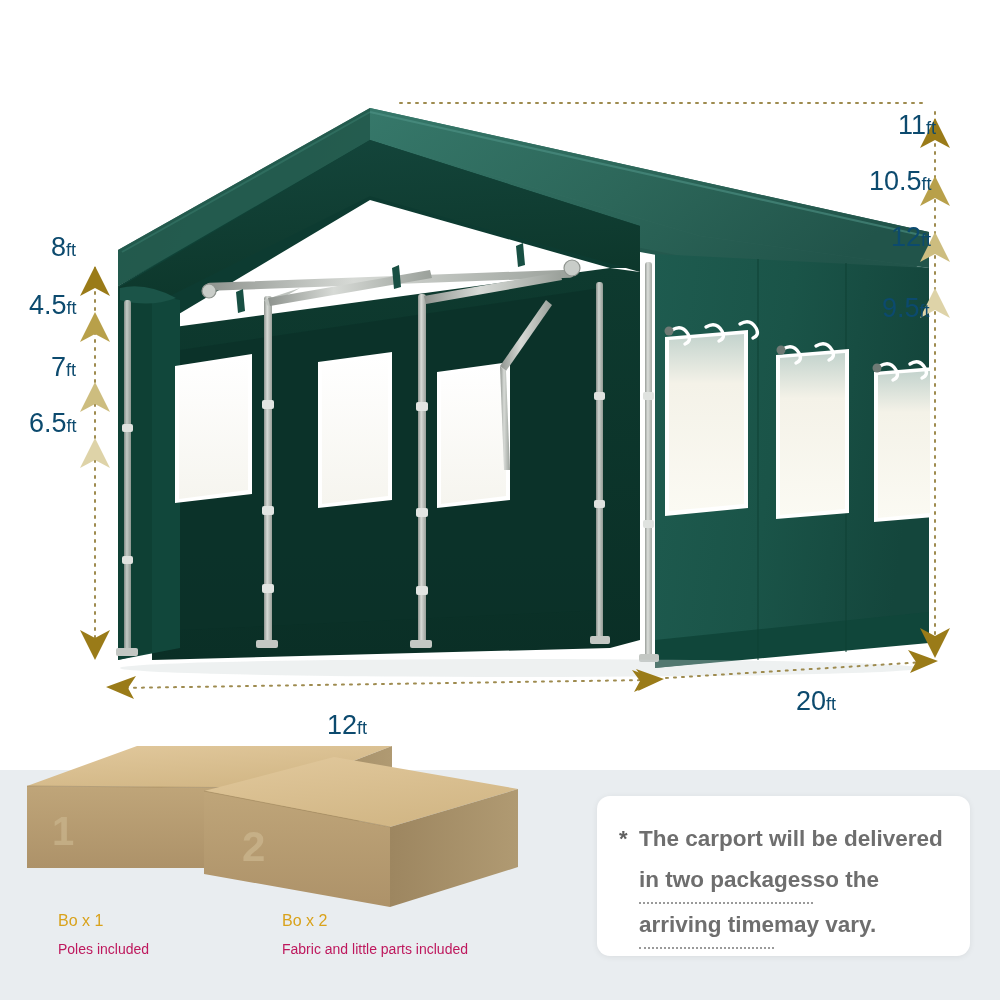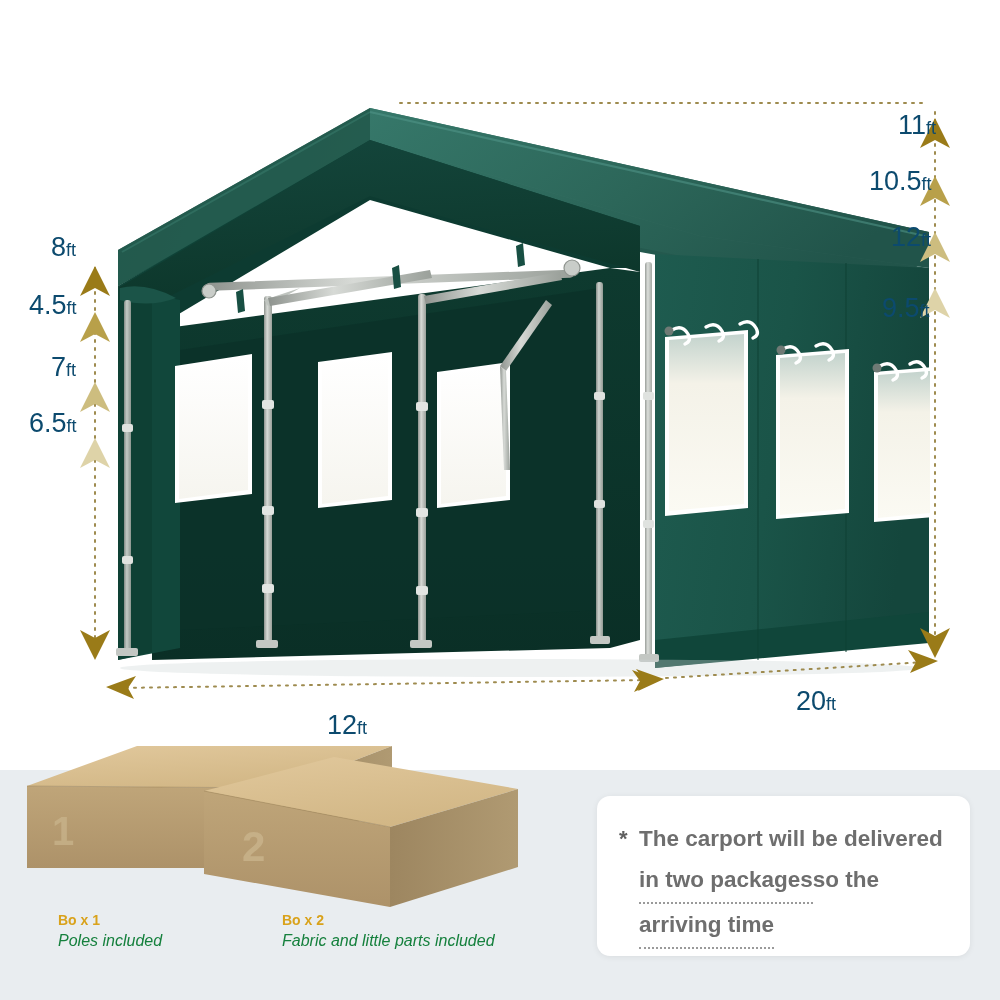--- a/index.html
+++ b/index.html
@@ -63,31 +63,30 @@
     width: 580px; height: 190px;
   }
 
   .box-caption {
     position: absolute;
     white-space: nowrap;
   }
   .box-caption .ttl {
     display: block;
     color: #D9A21B;
-    font-size: 14px;
-    font-weight: 700;
+    font-size: 16px;
+    font-weight: 400;
     letter-spacing: 0px;
-    margin-bottom: 4px;
+    margin-bottom: 11px;
   }
   .box-caption .sub {
     display: block;
-    color: #15803d;
-    font-size: 16px;
+    color: #be185d;
+    font-size: 14px;
     font-weight: 400;
-    font-style: italic;
   }
 
   
   #note-card {
     position: absolute;
     left: 597px; top: 796px;
     width: 373px; height: 160px;
     background: #ffffff;
     border-radius: 13px;
     box-shadow: 0 1px 6px rgba(0,0,0,0.07);
@@ -413,17 +412,18 @@
         <span>The carport will be delivered</span>
       </div>
       <div class="note-line">
         <span class="note-indent"></span>
         <span class="dotted-u">in two packages</span>
           <span> so the</span>
       </div>
       <div class="note-line">
         <span class="note-indent"></span>
         <span class="dotted-u">arriving time</span>
+          <span> may vary.</span>
       </div>
     </div>
   </div>
 
 </div>
 
 </body></html>

